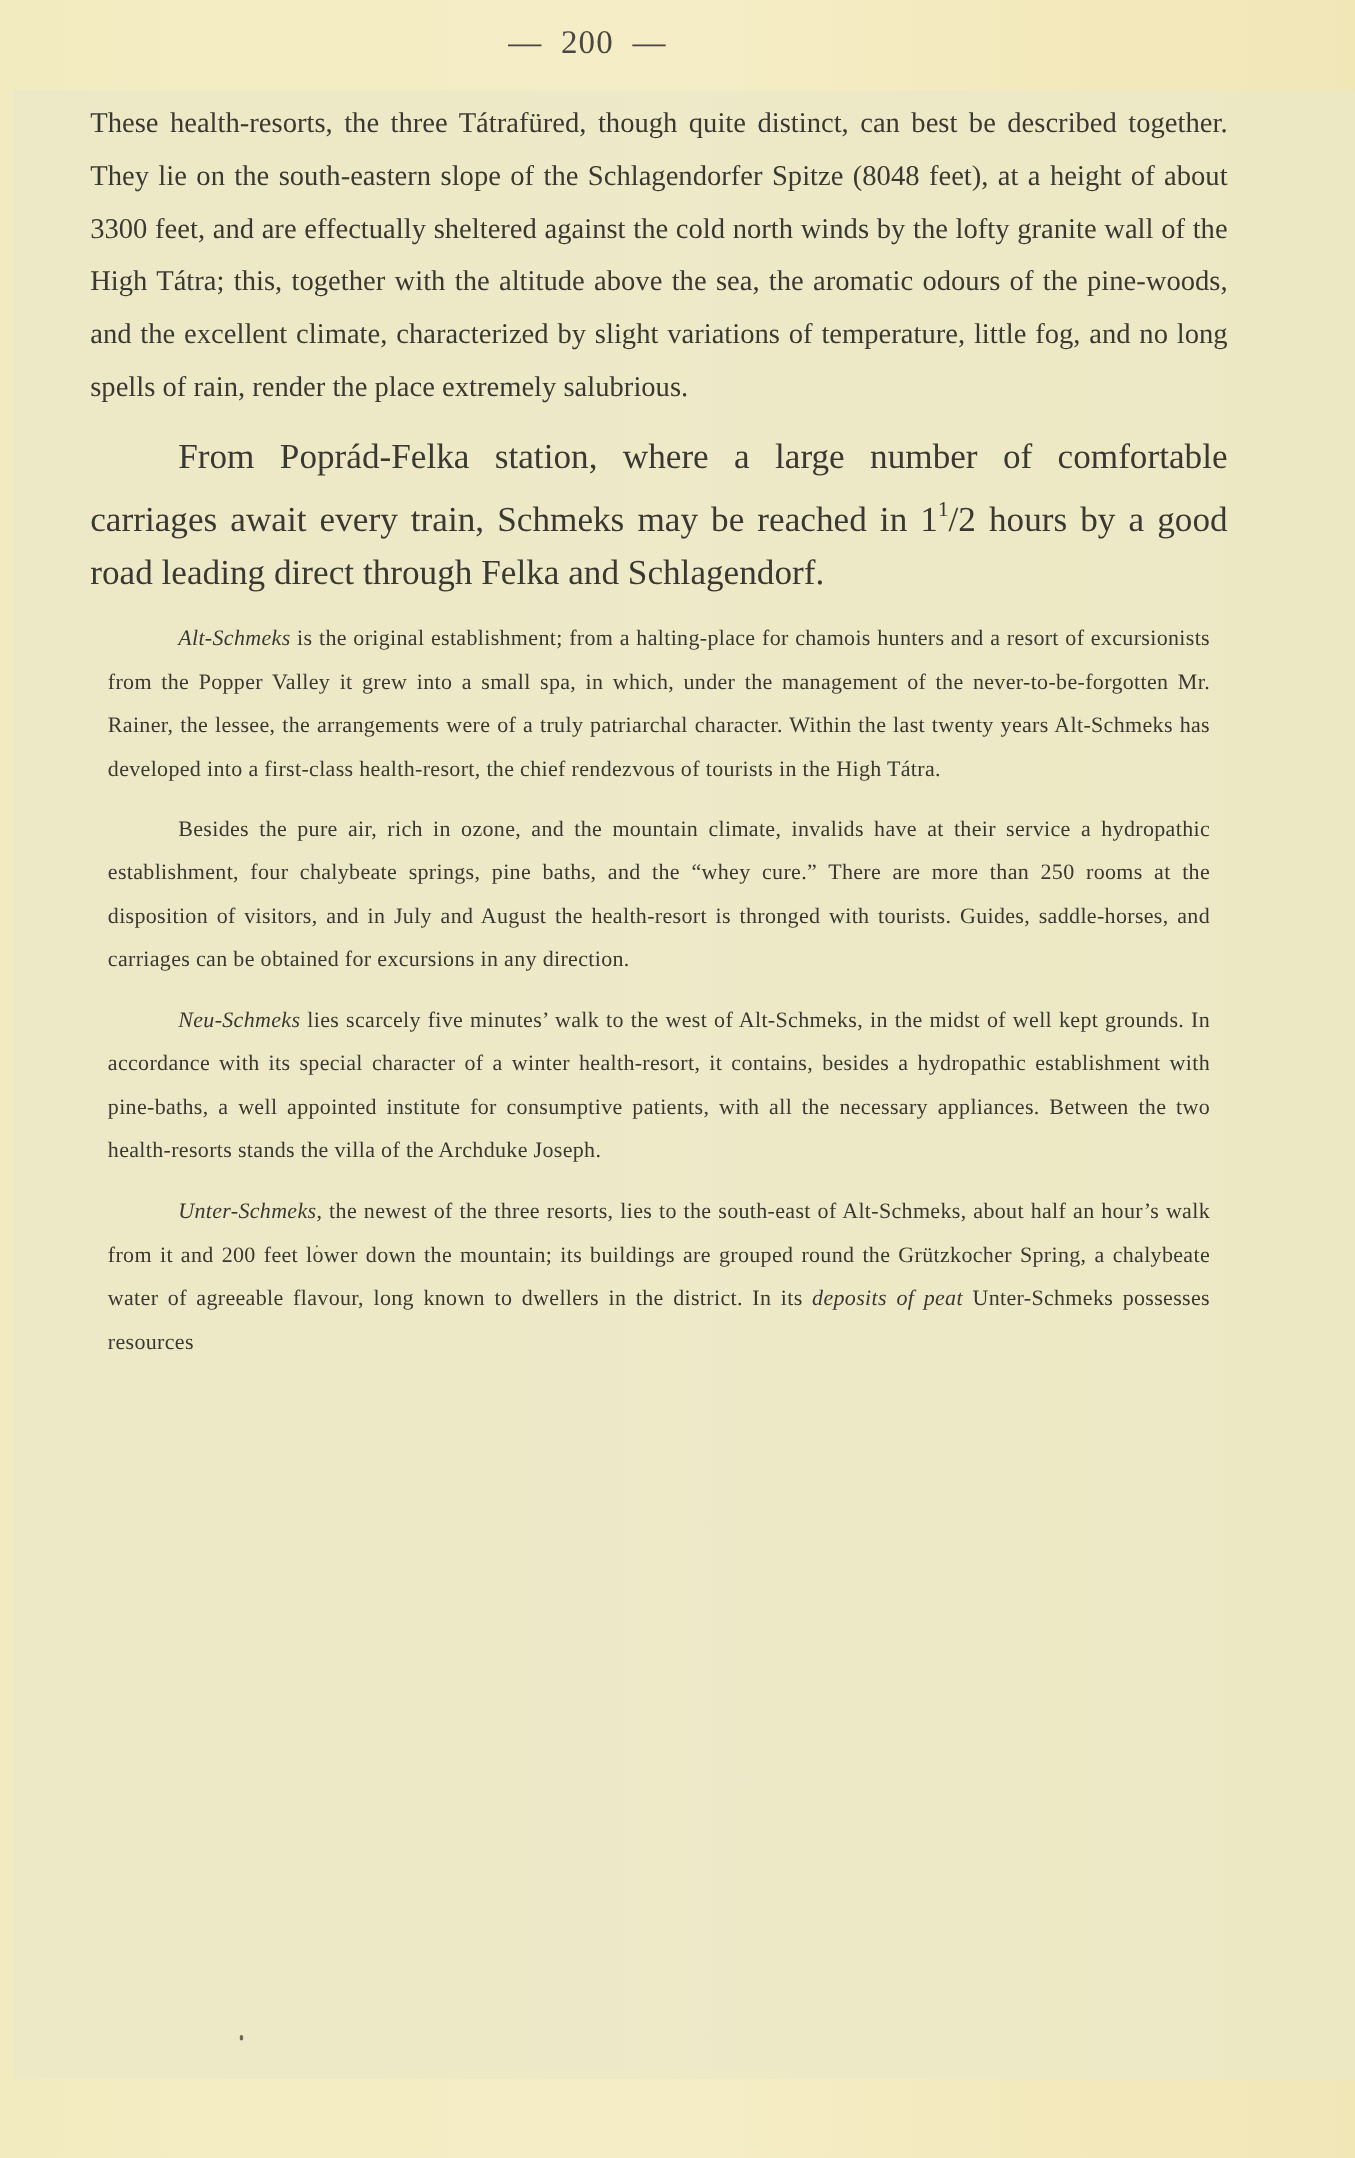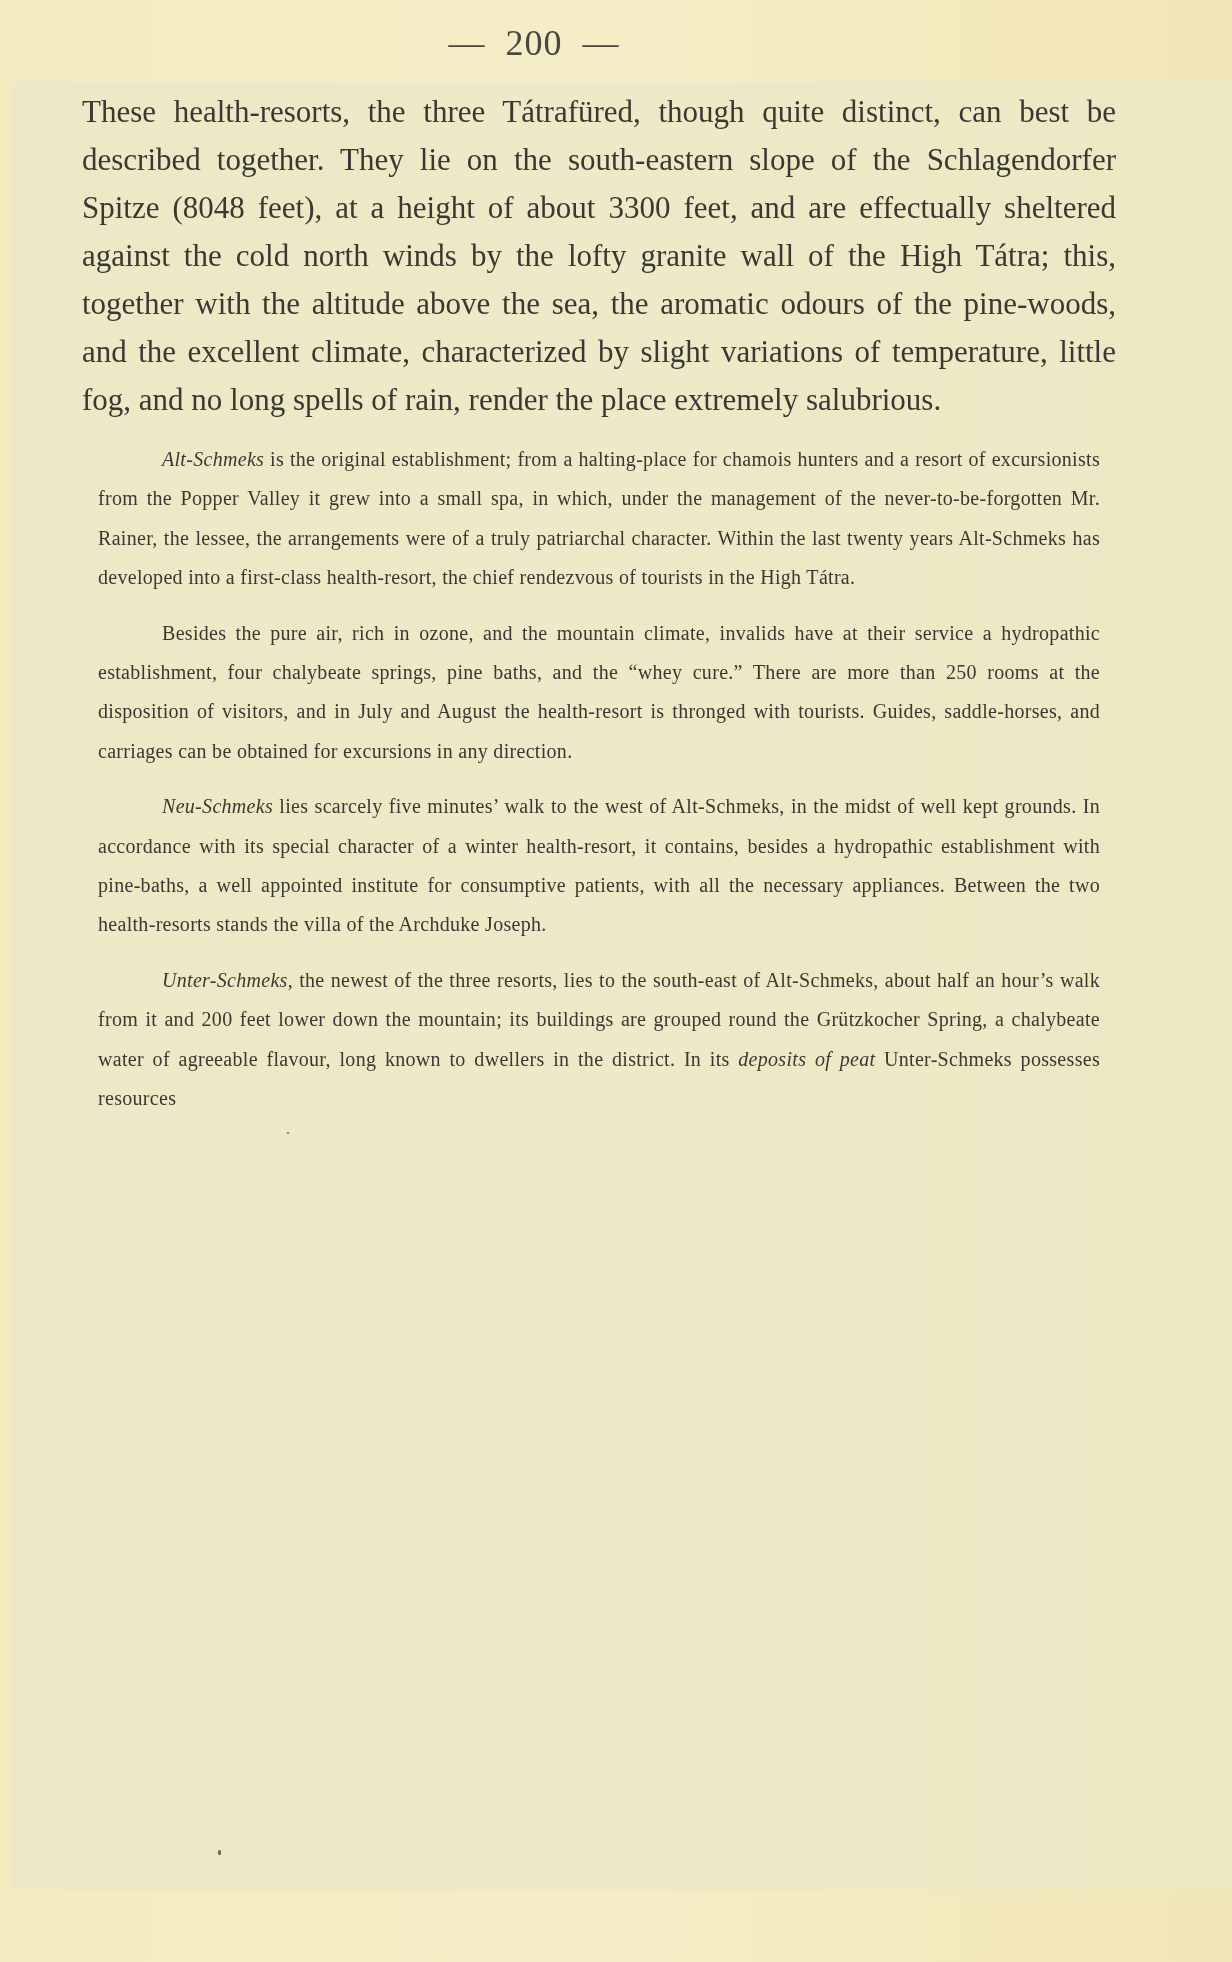--- a/index.html
+++ b/index.html
@@ -14,25 +14,25 @@
     position: absolute; left: 0; top: 0; width: 1232px; height: 1962px;
     background: linear-gradient(90deg, #f3ebc0 0%, #f5edc6 50%, #f1e6b6 100%);
   }
   .block-shade {
     position: absolute; left: 12px; top: 82px; width: 1220px; height: 1808px;
     background: #ebe8c8;
     opacity: 0.75;
   }
   .page-number {
     position: absolute; top: 22px; left: 0; width: 1068px; text-align: center;
-    font-size: 36px; color: #4a4740; letter-spacing: 1px;
+    font-size: 30px; color: #4a4740; letter-spacing: 1px;
   }
   .content { position: absolute; left: 82px; top: 88px; width: 1034px; }
   .large p {
-    margin: 0; font-size: 31px; line-height: 48px;
+    margin: 0; font-size: 26px; line-height: 48px;
     text-align: justify; text-align-last: auto;
   }
   .large p.indent { text-indent: 80px; margin-top: 8px; }
   .large p.first { text-indent: 0; }
   .large p.station { margin-top: 14px; text-indent: 80px; font-size: 32px; line-height: 49px; }
   .small { margin-top: 10px; }
   .small p {
     margin: 16px; font-size: 20px; line-height: 39.4px; text-align: justify;
     text-indent: 64px; letter-spacing: 0.3px;
   }
@@ -47,20 +47,21 @@
 <div class="page-bg"></div>
 <div class="block-shade"></div>
 
 <div class="page-number">
   <span>—&nbsp;&nbsp;</span><span>200</span><span>&nbsp;&nbsp;—</span>
 </div>
 
 <div class="content">
   <div class="large">
     <p class="first">These health-resorts, the three Tátrafüred, though quite distinct, can best be described together. They lie on the south-eastern slope of the Schlagendorfer Spitze (8048 feet), at a height of about 3300 feet, and are effectually sheltered against the cold north winds by the lofty granite wall of the High Tátra; this, together with the altitude above the sea, the aromatic odours of the pine-woods, and the excellent climate, characterized by slight variations of temperature, little fog, and no long spells of rain, render the place extremely salubrious.</p>
+    <p class="station"><span>From Poprád-Felka station, where a large number of comfortable carriages await every train, Schmeks may be reached in 1</span><sup class="frac">1</sup><span>/2</span><span> hours by a good road leading direct through Felka and Schlagendorf.</span></p>
   </div>
 
   <div class="small">
     <p><em>Alt-Schmeks</em><span> is the original establishment; from a halting-place for chamois hunters and a resort of excursionists from the Popper Valley it grew into a small spa, in which, under the management of the never-to-be-forgotten Mr. Rainer, the lessee, the arrangements were of a truly patriarchal character. Within the last twenty years Alt-Schmeks has developed into a first-class health-resort, the chief rendezvous of tourists in the High Tátra.</span></p>
     <p>Besides the pure air, rich in ozone, and the mountain climate, invalids have at their service a hydropathic establishment, four chalybeate springs, pine baths, and the “whey cure.” There are more than 250 rooms at the disposition of visitors, and in July and August the health-resort is thronged with tourists. Guides, saddle-horses, and carriages can be obtained for excursions in any direction.</p>
     <p><em>Neu-Schmeks</em><span> lies scarcely five minutes’ walk to the west of Alt-Schmeks, in the midst of well kept grounds. In accordance with its special character of a winter health-resort, it contains, besides a hydropathic establishment with pine-baths, a well appointed institute for consumptive patients, with all the necessary appliances. Between the two health-resorts stands the villa of the Archduke Joseph.</span></p>
     <p><em>Unter-Schmeks</em><span>, the newest of the three resorts, lies to the south-east of Alt-Schmeks, about half an hour’s walk from it and 200 feet lower down the mountain; its buildings are grouped round the Grützkocher Spring, a chalybeate water of agreeable flavour, long known to dwellers in the district. In its </span><em>deposits of peat</em><span> Unter-Schmeks possesses resources</span></p>
   </div>
 </div>
 

